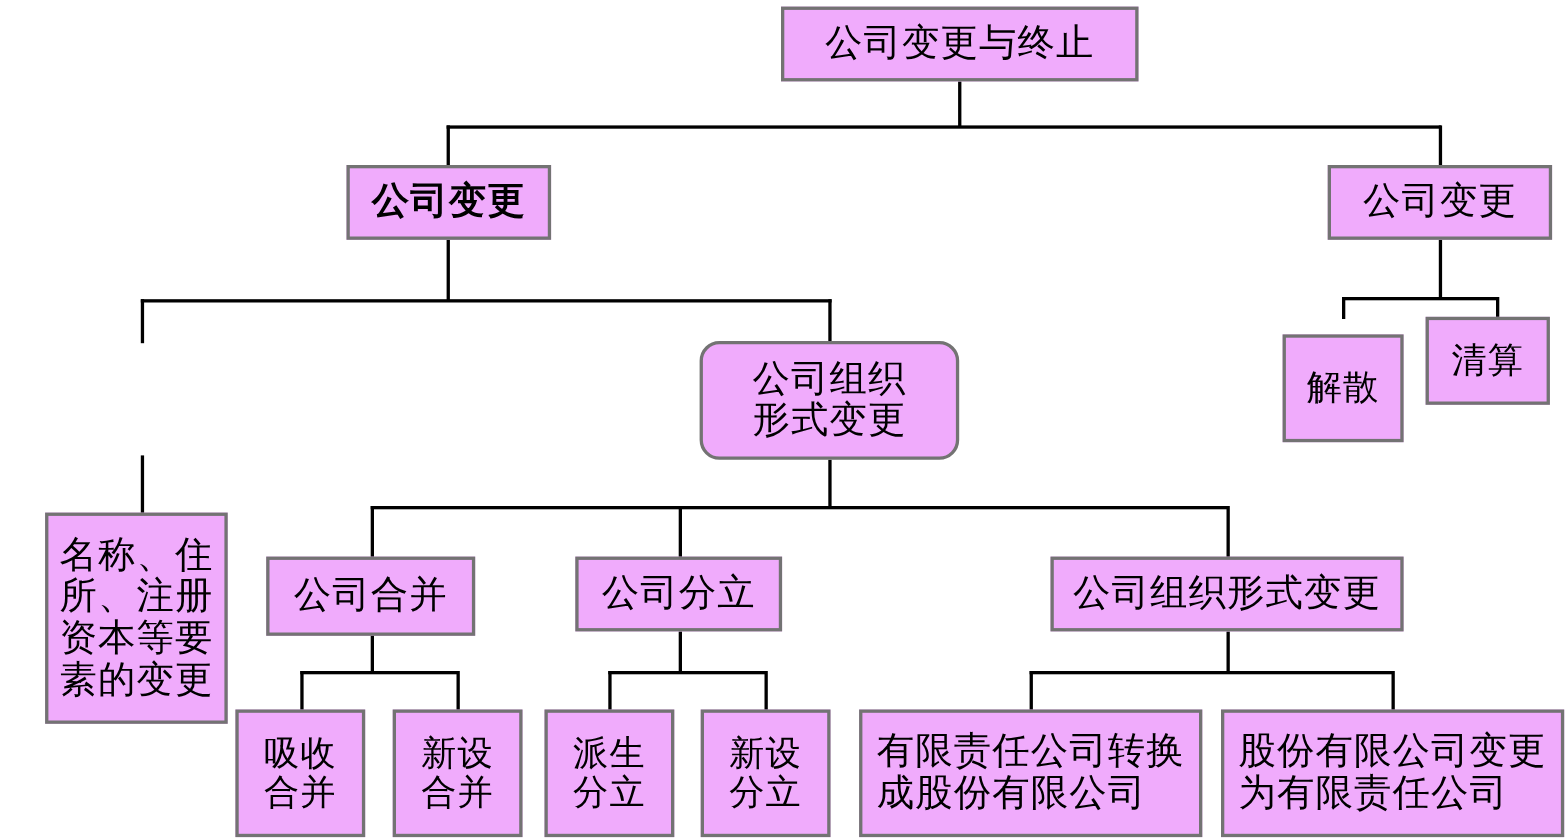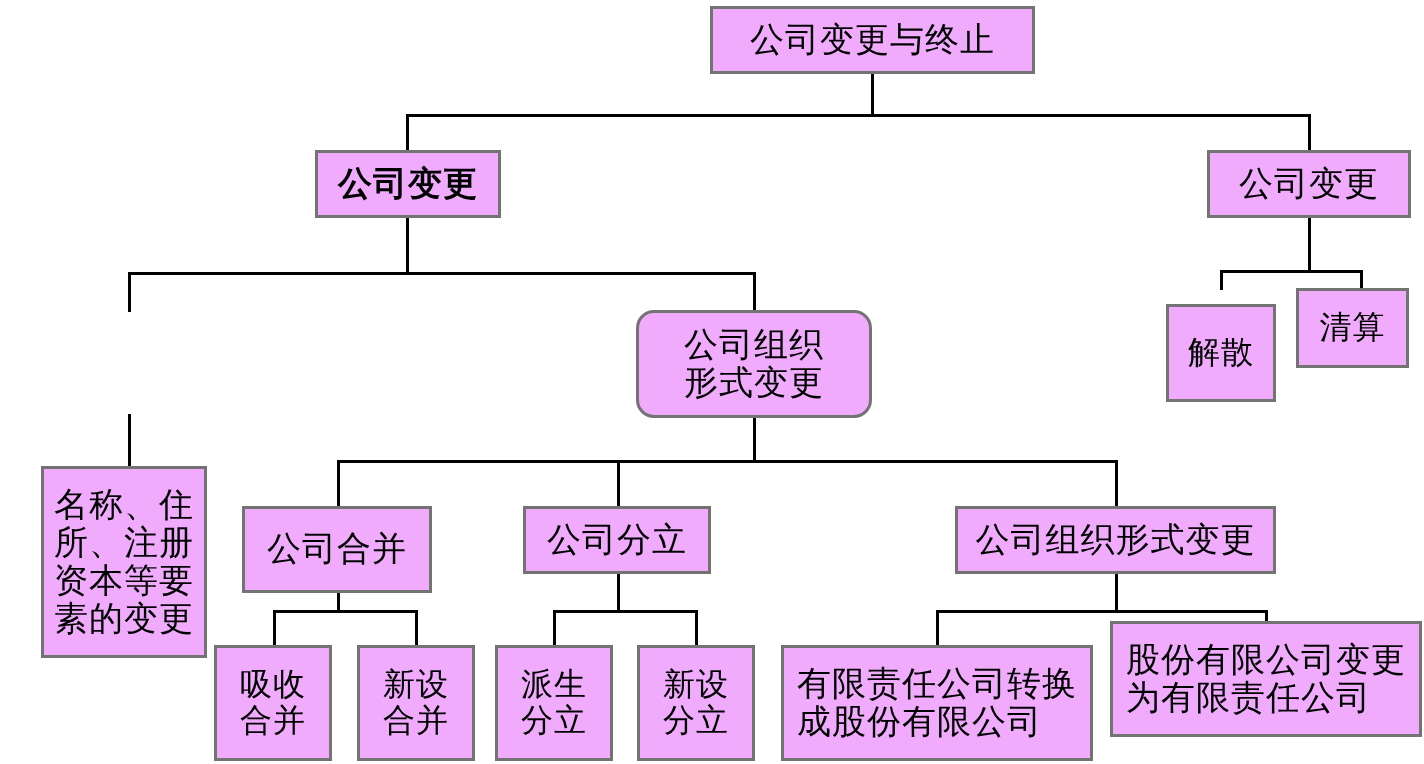--- a/index.html
+++ b/index.html
@@ -82,28 +82,28 @@
     <div class="node" style="left: 315px; top: 150px; width: 186px; height: 68px; font-weight: bold;">公司变更</div>
     <div class="node" style="left: 1207px; top: 150px; width: 204px; height: 68px;">公司变更</div>
     <div class="node" style="left: 636px; top: 310px; width: 236px; height: 108px; border-radius: 18px;">公司组织
 形式变更</div>
     <div class="node small" style="left: 1166px; top: 288px; width: 110px; height: 98px; margin-top: 16px;">解散</div>
     <div class="node small" style="left: 1296px; top: 288px; width: 113px; height: 80px;">清算</div>
     <div class="node" style="left: 41px; top: 466px; width: 166px; height: 192px;">名称、住
 所、注册
 资本等要
 素的变更</div>
-    <div class="node" style="left: 242px; top: 506px; width: 190px; height: 87px;">公司合并</div>
+    <div class="node" style="left: 242px; top: 506px; width: 190px; height: 72px;">公司合并</div>
     <div class="node" style="left: 523px; top: 506px; width: 188px; height: 68px;">公司分立</div>
     <div class="node" style="left: 955px; top: 506px; width: 321px; height: 68px;">公司组织形式变更</div>
     <div class="node small" style="left: 214px; top: 645px; width: 118px; height: 116px;">吸收
 合并</div>
     <div class="node small" style="left: 357px; top: 645px; width: 118px; height: 116px;">新设
 合并</div>
     <div class="node small" style="left: 495px; top: 645px; width: 118px; height: 116px;">派生
 分立</div>
     <div class="node small" style="left: 637px; top: 645px; width: 118px; height: 116px;">新设
 分立</div>
     <div class="node" style="left: 781px; top: 645px; width: 312px; height: 116px;">有限责任公司转换
 成股份有限公司</div>
-    <div class="node" style="left: 1110px; top: 621px; width: 312px; height: 116px;">股份有限公司变更
+    <div class="node" style="left: 1110px; top: 645px; width: 312px; height: 116px;">股份有限公司变更
 为有限责任公司</div>
   </div>
 
 </body></html>

